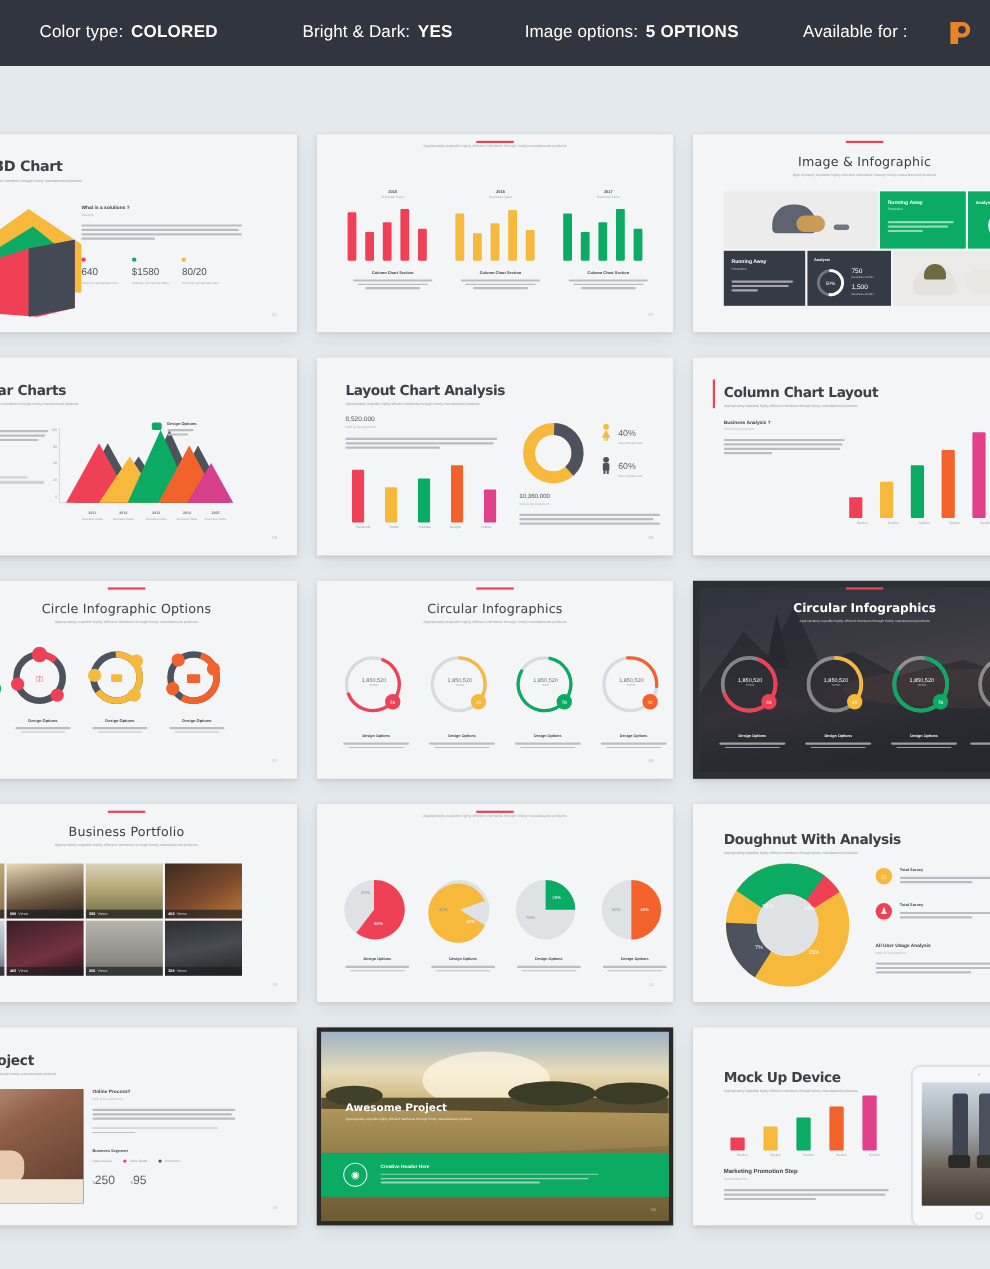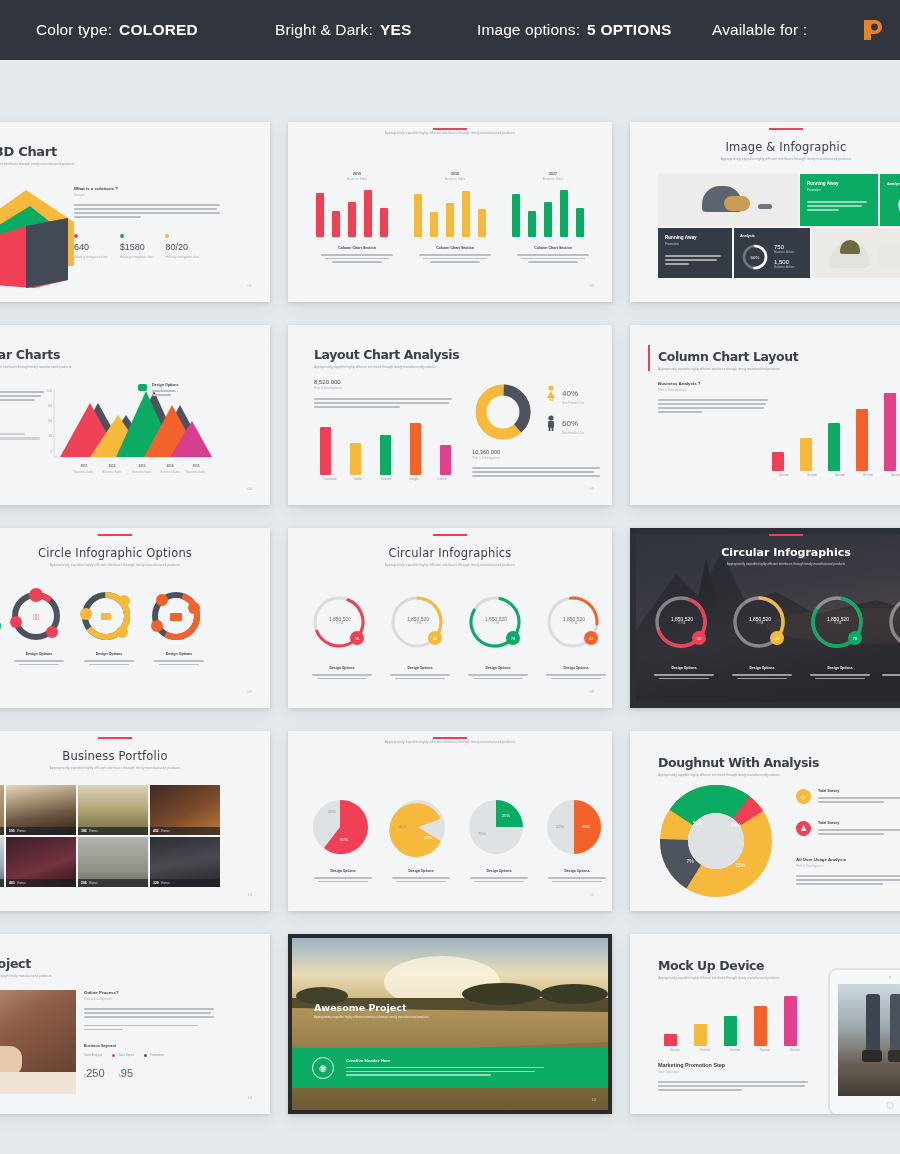--- a/index.html
+++ b/index.html
@@ -19,21 +19,21 @@
     align-items: center;
     color: #ffffff;
     position: relative;
   }
   .spec { position: absolute; display: flex; align-items: baseline; gap: 7px; white-space: nowrap; }
   .spec-label { font-size: 15.5px; font-weight: 400; color: #ffffff; letter-spacing: .1px; }
   .spec-value { font-size: 15.5px; font-weight: 700; color: #ffffff; letter-spacing: .2px; }
   .spec.s1 { left: 36px; }
   .spec.s2 { left: 275px; }
   .spec.s3 { left: 477px; }
-  .spec.s4 { left: 712px; }
+  .spec.s4 { left: 730px; }
   .ppt-logo {
     position: absolute; left: 858px; top: 16px;
     width: 28px; height: 28px;
     display: flex; align-items: center; justify-content: center;
     color: #e8832a; font-weight: 700; font-size: 26px;
     font-family: "DejaVu Sans", sans-serif;
     line-height: 1;
   }
   .ppt-logo svg { display: block; }
 
@@ -922,21 +922,21 @@
           <div class="tl w" style="width:78%"></div>
           <div class="tl w" style="width:60%"></div>
         </div>
       </div>
       <div class="page-num" style="color:rgba(255,255,255,.6)">14</div>
     </div>
   </div>
 
   <div class="slide col3 row5">
     <div class="slide-inner">
-      <div style="position:absolute;left:22px;top:18px">
+      <div style="position:absolute;left:22px;top:32px">
         <div style="font-size:12.5px;font-weight:700;color:#3c4148;font-family:'DejaVu Sans',sans-serif;letter-spacing:-.4px">Mock Up Device</div>
         <div style="font-size:3.2px;color:#9aa0a8;margin-top:3px">Appropriately expedite highly efficient interfaces through timely manufactured products</div>
       </div>
       <div style="position:absolute;left:24px;top:56px;width:150px;height:50px">
         <div class="bar red" style="left:4px;width:13px;height:12px"></div>
         <div class="bar yellow" style="left:34px;width:13px;height:22px"></div>
         <div class="bar green" style="left:64px;width:13px;height:30px"></div>
         <div class="bar orange" style="left:94px;width:13px;height:40px"></div>
         <div class="bar pink" style="left:124px;width:13px;height:50px"></div>
       </div>

